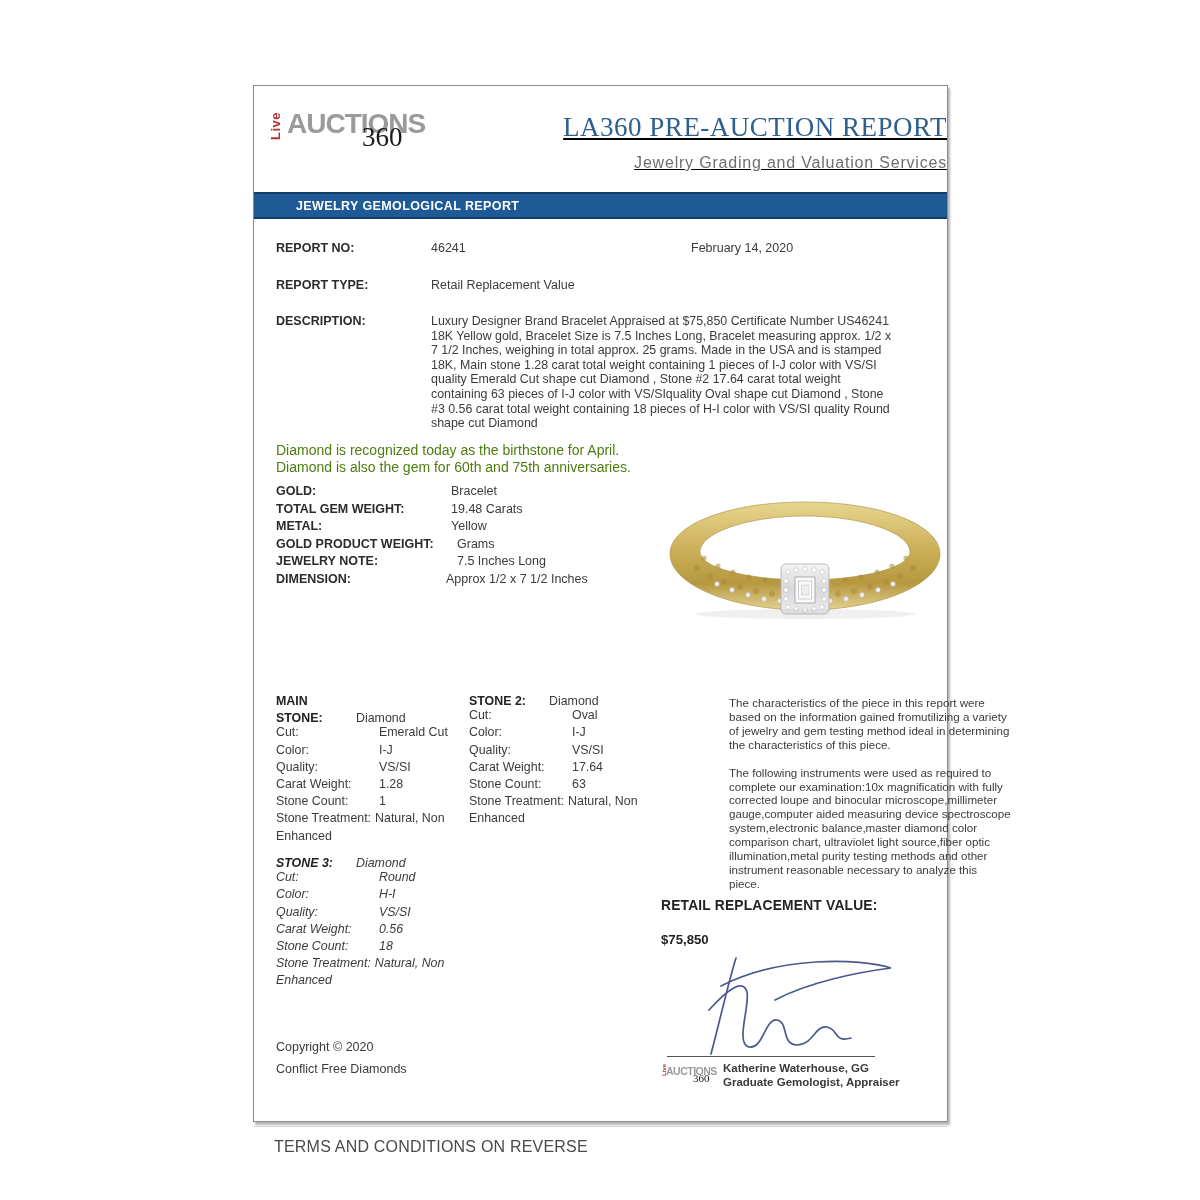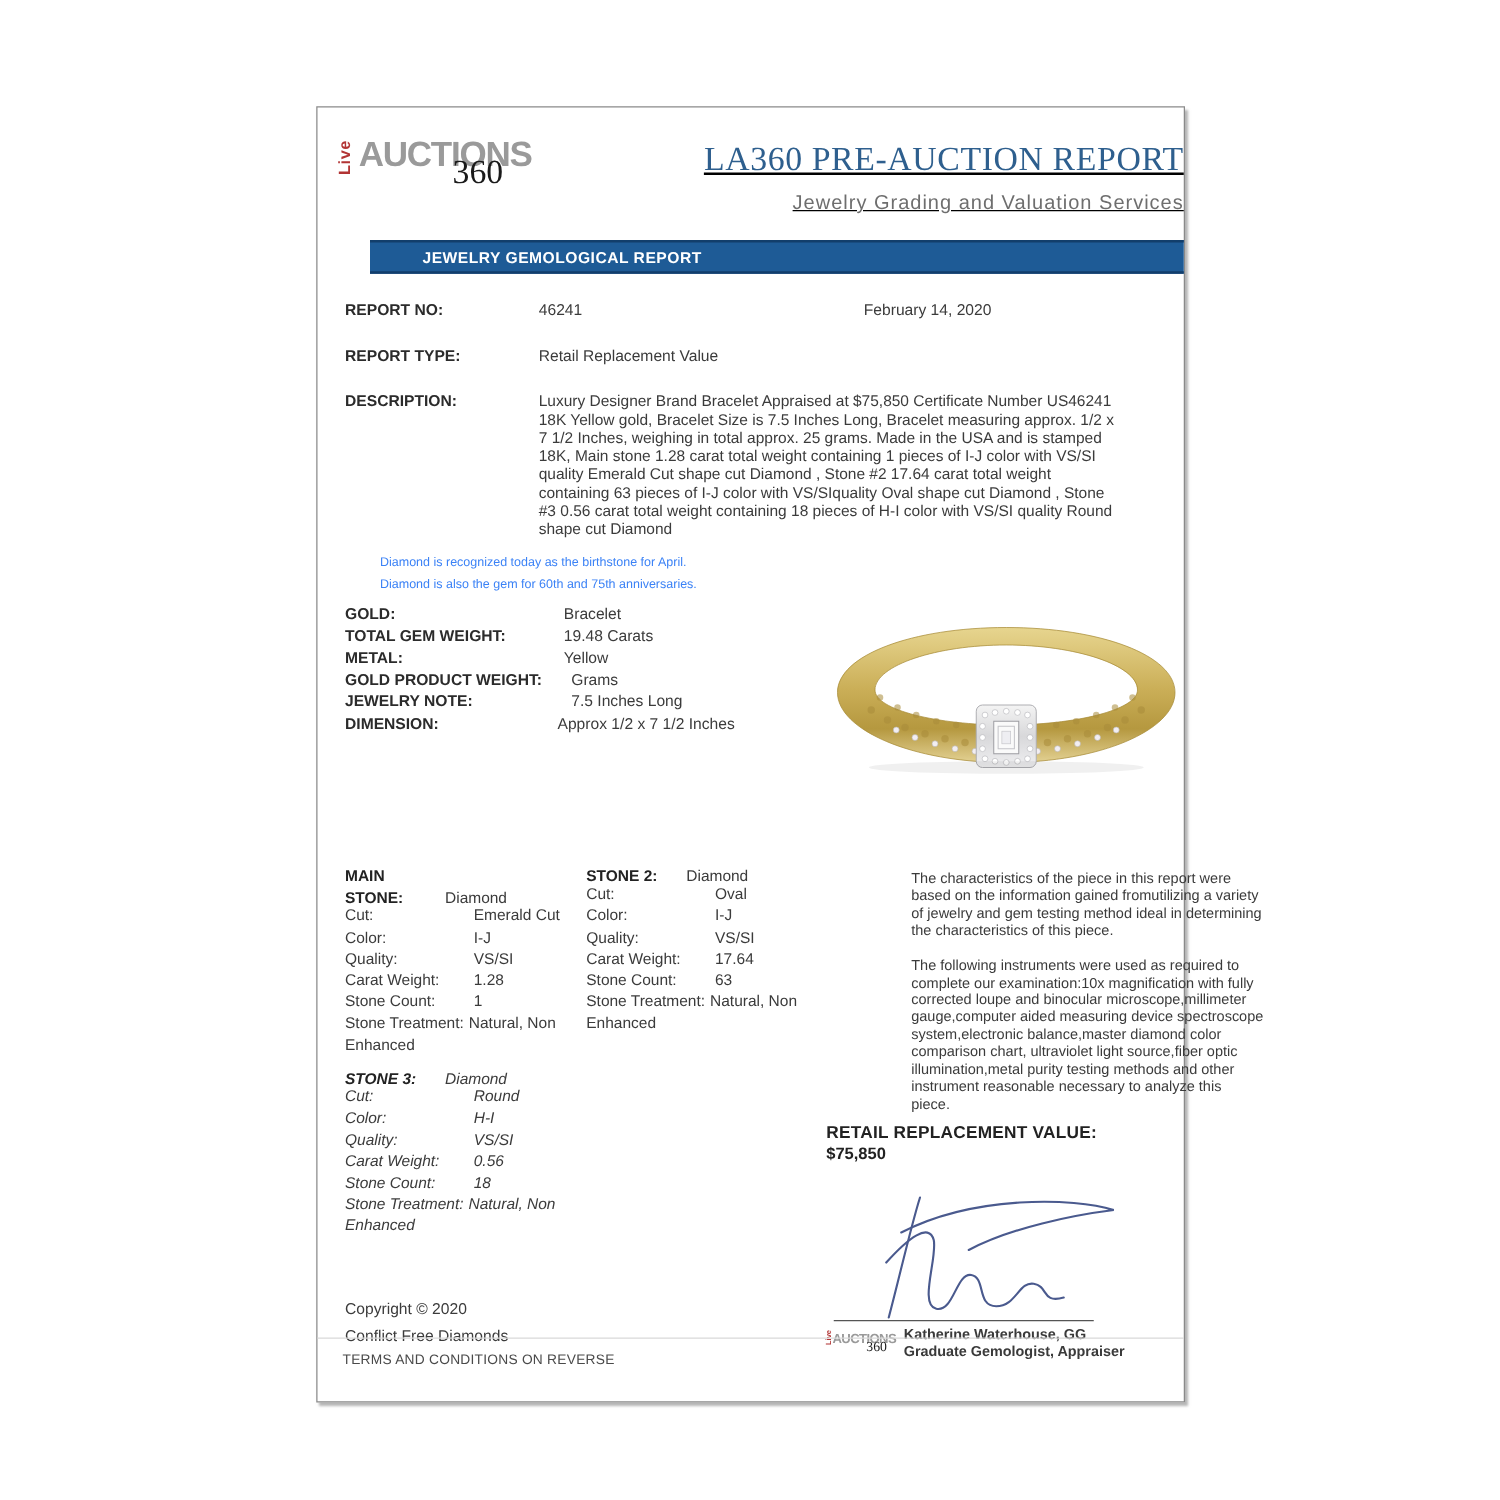--- a/index.html
+++ b/index.html
@@ -22,30 +22,30 @@
   .logo .n360 { position: absolute; left: 88px; top: 18px; color: #1a1a1a; font-family: "Liberation Serif", serif; font-size: 27px; }
 
   .title-wrap { position: absolute; left: 55px; right: 0; top: 26px; text-align: right; text-decoration: underline; }
   .title { font-family: "Liberation Serif", serif; font-size: 27px; color: #2e5f8e; letter-spacing: 0.5px; }
   .subtitle { margin-top: 11px; font-size: 16px; color: #6e6e6e; letter-spacing: 0.8px; }
 
   .banner {
     position: absolute; left: 0; right: 0; top: 106px; height: 27px;
     background: #1e5b96; border-top: 2px solid #123e6b; border-bottom: 2px solid #123e6b;
     color: #ffffff; font-weight: bold; font-size: 12.5px; letter-spacing: 0.4px;
-    display: flex; align-items: center; padding-left: 42px; margin-left: 42px;
+    display: flex; align-items: center; padding-left: 42px;
   }
 
   
   .meta-label { position: absolute; left: 22px; font-weight: bold; font-size: 12.5px; color: #2b2b2b; }
   .meta-value { position: absolute; left: 177px; font-size: 12.5px; color: #3b3b3b; }
   .date { position: absolute; left: 437px; font-size: 12.5px; color: #3b3b3b; }
   .desc-block { position: absolute; left: 177px; top: 228px; width: 464px; font-size: 12.4px; line-height: 14.6px; color: #3b3b3b; }
 
-  .birthstone { position: absolute; left: 22px; top: 356px; font-size: 10px; line-height: 17px; color: #3b82f6; margin-left: 28px; }
+  .birthstone { position: absolute; left: 22px; top: 356px; font-size: 14px; line-height: 17px; color: #4d7c0f; }
 
   
   .item-rows { position: absolute; left: 22px; top: 398px; width: 400px; }
   .item-row { height: 17.6px; font-size: 12.5px; }
   .item-row .lbl { display: inline-block; width: 175px; font-weight: bold; color: #2b2b2b; }
   .item-row .val { color: #3b3b3b; }
 
   
   .bracelet { position: absolute; left: 408px; top: 408px; width: 286px; height: 128px; }
 
@@ -57,34 +57,34 @@
   .stone-row.hdr .lbl { width: 80px; }
   #main-stone { left: 22px; top: 607px; width: 172px; }
   #stone-2 { left: 215px; top: 607px; width: 180px; }
   #stone-3 { left: 22px; top: 769px; width: 172px; font-style: italic; }
 
   .chars { position: absolute; left: 435px; top: 610px; width: 282px; font-size: 11.6px; line-height: 13.9px; color: #3b3b3b; margin-left: 40px; }
   .chars p + p { margin-top: 14px; }
 
   .retail { position: absolute; left: 407px; top: 812px; }
   .retail .r-lbl { font-weight: bold; font-size: 13.8px; color: #222; letter-spacing: 0.2px; }
-  .retail .r-val { font-weight: bold; font-size: 13.2px; color: #222; margin-top: 2px; }
+  .retail .r-val { font-weight: bold; font-size: 13.2px; color: #222; margin-top: 19px; }
 
   
   .copyright { position: absolute; left: 22px; top: 950px; font-size: 12.5px; color: #3b3b3b; line-height: 22px; }
   .sig-area { position: absolute; left: 405px; top: 862px; width: 250px; height: 150px; }
   .sig-svg { position: absolute; left: 10px; top: 0; }
   .sig-line { position: absolute; left: 8px; top: 108px; width: 208px; border-top: 1.5px solid #555; }
   .sig-logo { position: absolute; left: 4px; top: 116px; width: 62px; height: 26px; }
   .sig-logo .live { position: absolute; left: -2px; top: 2px; color: #b23434; font-size: 6px; font-weight: bold; transform: rotate(-90deg) translate(-10px,0); transform-origin: left top; }
   .sig-logo .auctions { position: absolute; left: 3px; top: 1px; color: #9a9a9a; font-size: 10.5px; font-weight: bold; letter-spacing: -0.5px; }
   .sig-logo .n360 { position: absolute; left: 30px; top: 8px; color: #1a1a1a; font-family: "Liberation Serif", serif; font-size: 11px; }
   .sig-name { position: absolute; left: 64px; top: 114px; font-size: 11.5px; font-weight: bold; color: #3a3a3a; line-height: 13.5px; }
 
-  .terms { position: absolute; left: 0; right: 0; top: 984px; border-top: 1px solid #d9d9d9; padding: 11px 17px 0 20px; font-size: 11px; color: #4a4a4a; letter-spacing: 0.2px; }
+  .terms { position: absolute; left: 0; right: 0; top: 1040px; border-top: 1px solid #d9d9d9; padding: 11px 17px 0 20px; font-size: 16px; color: #4a4a4a; letter-spacing: 0.2px; }
 </style>
 </head>
 <body>
 
 <div class="page">
   <div class="doc">
 
     <div class="logo">
       <span class="live">Live</span>
       <span class="auctions">AUCTIONS</span>

